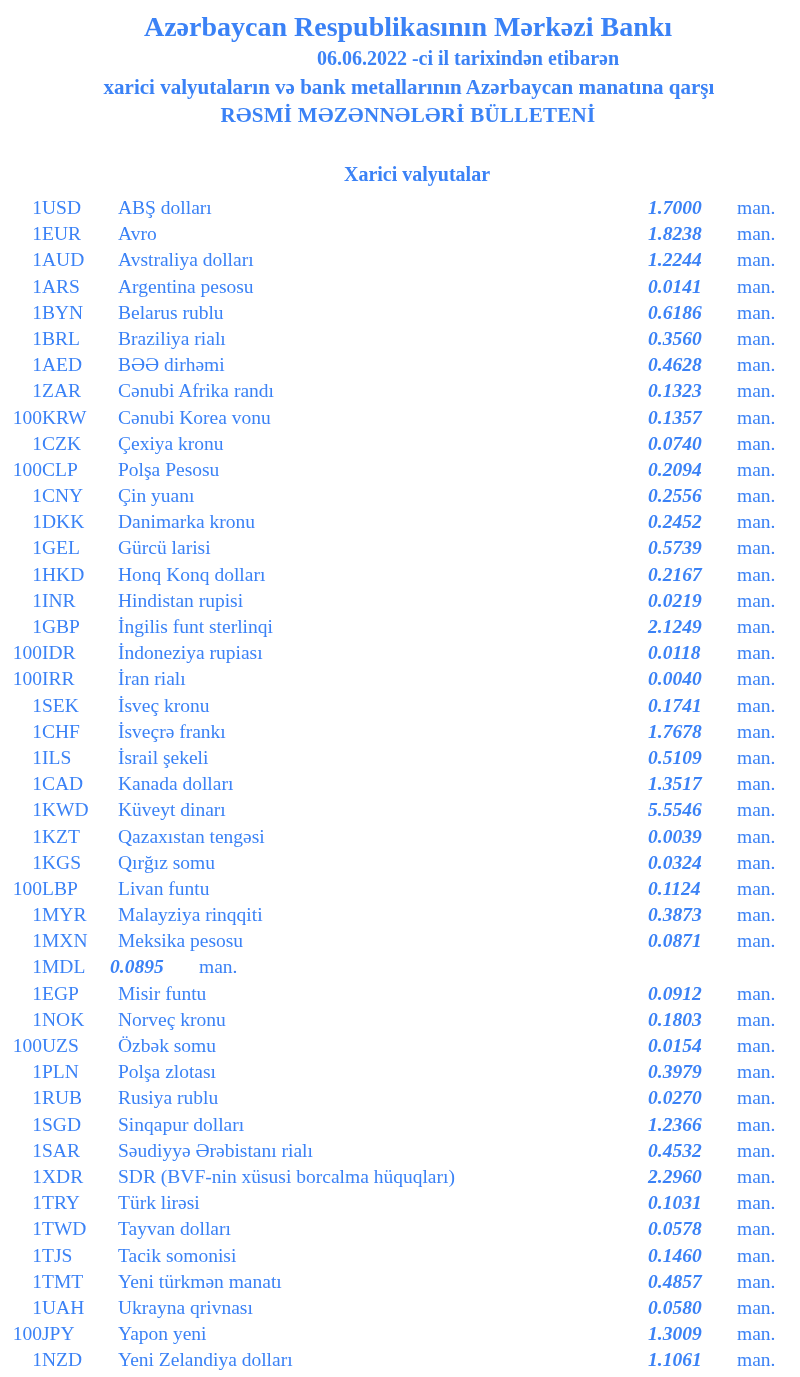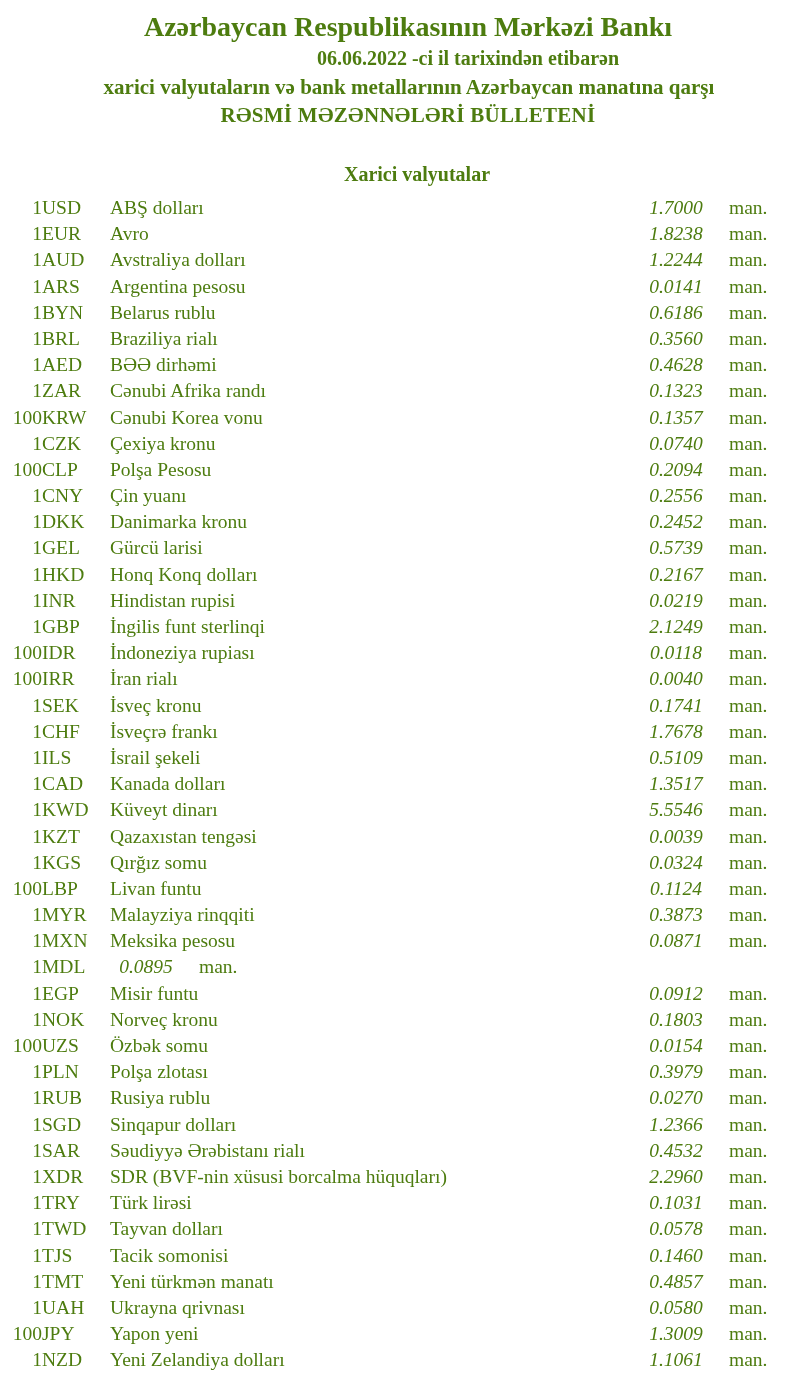--- a/index.html
+++ b/index.html
@@ -5,21 +5,21 @@
   html, body {
     margin: 0;
     padding: 0;
     background: #ffffff;
   }
   .page {
     position: relative;
     width: 800px;
     height: 1377px;
     background: #ffffff;
-    color: #4d7c0f;
+    color: #3b82f6;
     font-family: "Liberation Serif", "DejaVu Serif", serif;
     overflow: hidden;
   }
   .hline {
     position: absolute;
     left: 0;
     width: 800px;
     text-align: center;
     font-weight: bold;
     white-space: nowrap;
@@ -72,26 +72,27 @@
     width: 68px;
     text-align: left;
     flex: 0 0 auto;
   }
   .name {
     width: 530px;
     text-align: left;
     flex: 0 0 auto;
     white-space: nowrap;
     overflow: hidden;
+    margin-left: 8px;
   }
   .rate {
     width: 72px;
-    text-align: center;
+    text-align: left;
     flex: 0 0 auto;
-    font-weight: normal;
+    font-weight: bold;
     font-style: italic;
   }
   .unit {
     padding-left: 17px;
     flex: 0 0 auto;
     text-align: right;
   }
 </style>
 </head>
 <body>

